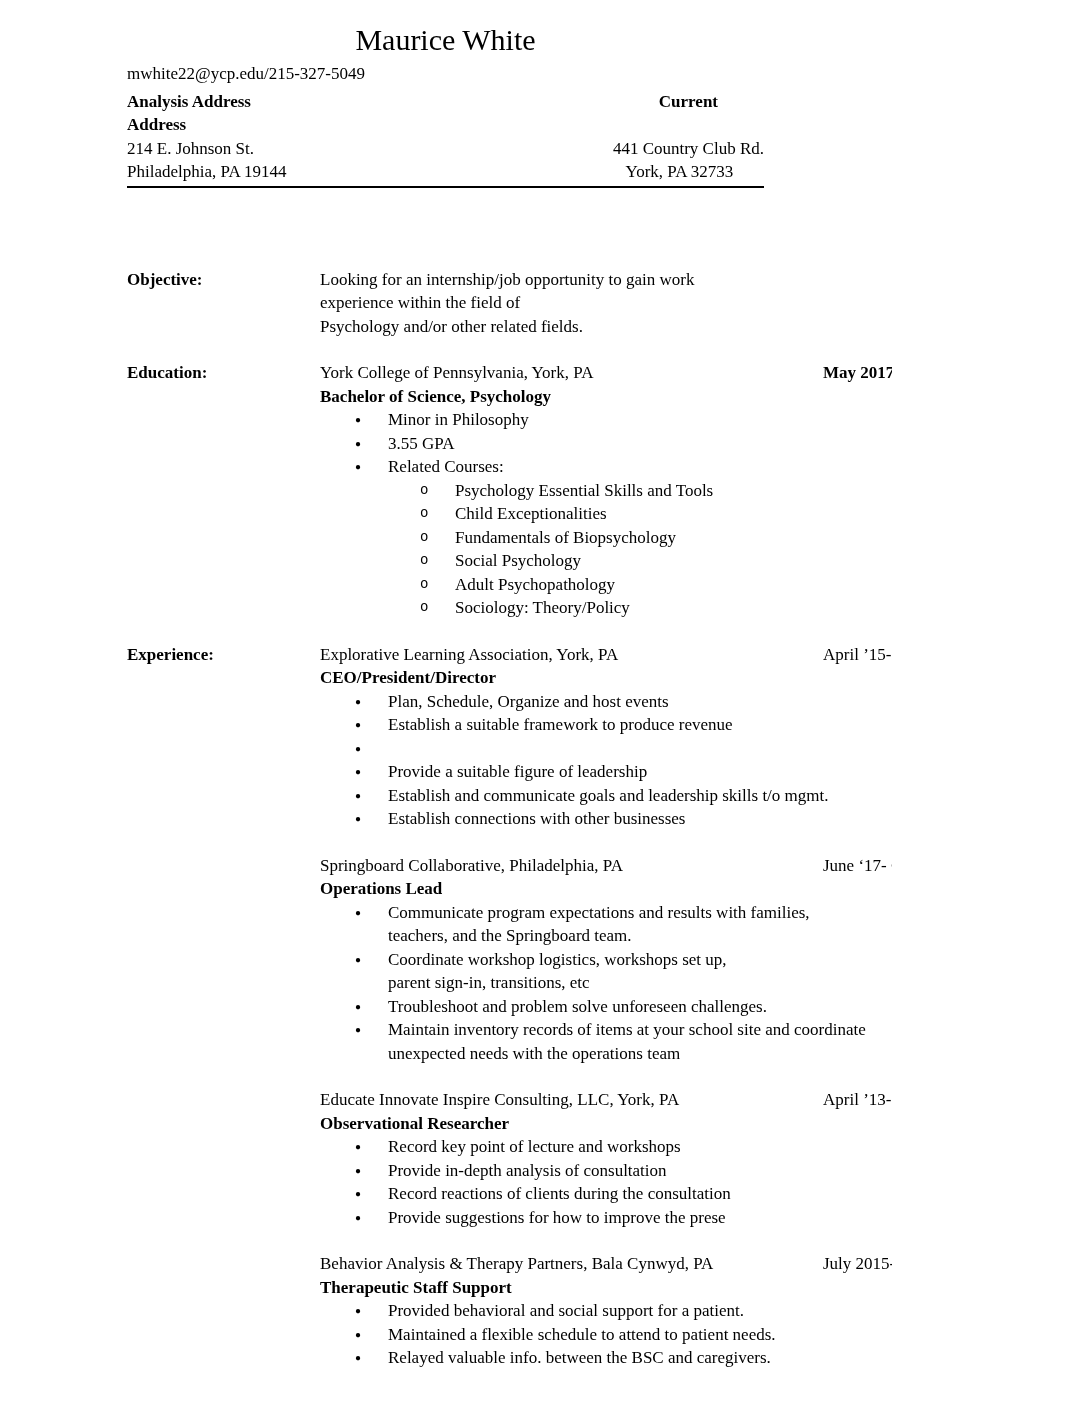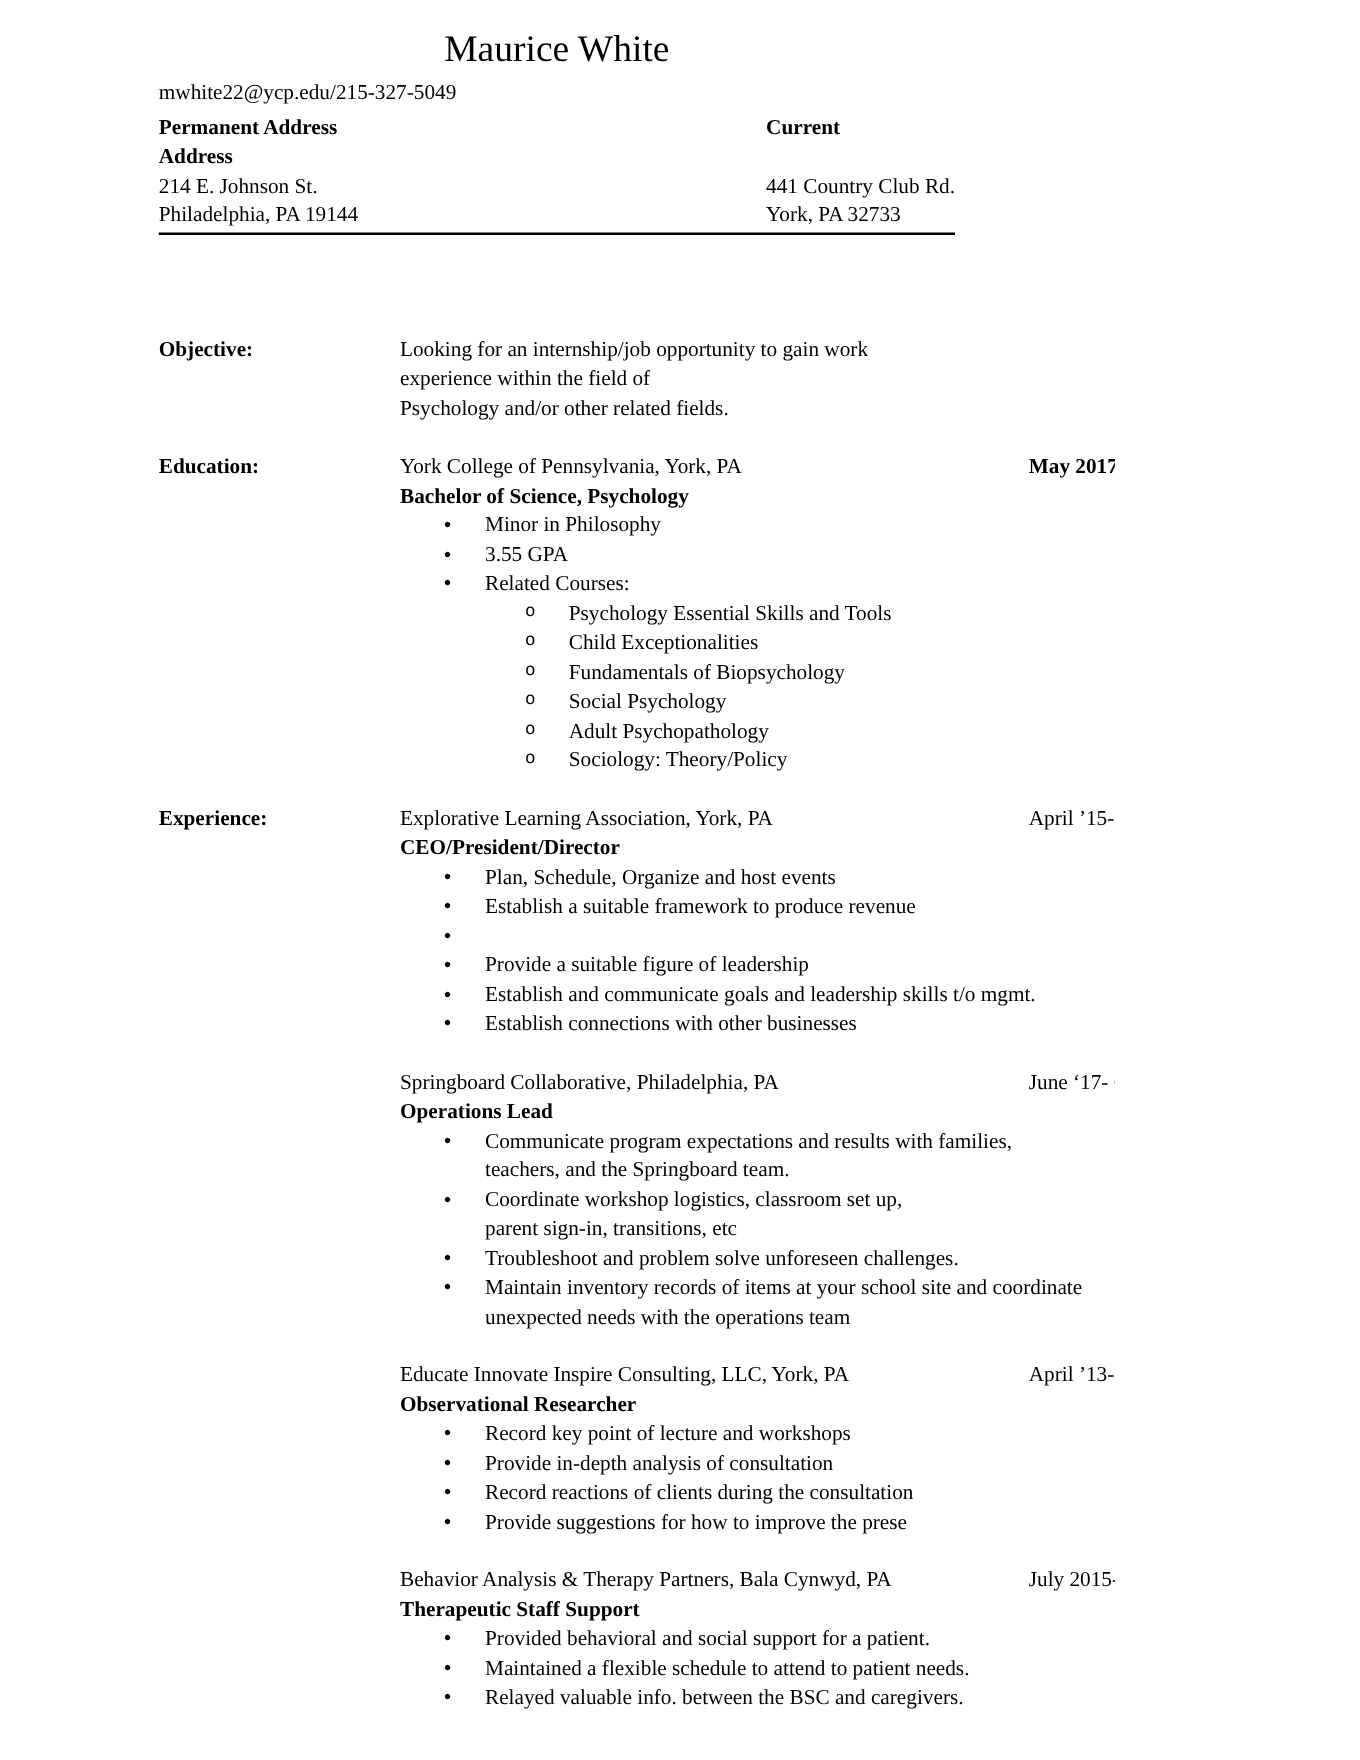--- a/index.html
+++ b/index.html
@@ -25,21 +25,21 @@
     text-align: left;
     font-size: 17px;
     margin-top: 4px;
   }
   .address-row {
     display: flex;
     justify-content: space-between;
     margin-top: 4px;
   }
   .addr-left { text-align: left; }
-  .addr-right { text-align: left; }
+  .addr-right { text-align: center; }
   .bold { font-weight: bold; }
   .addr-right .city-line { padding-right: 18px; }
   .header-rule {
     border: none;
     border-top: 2px solid #000000;
     margin: 2px 0 0 0;
   }
   .sections { margin-top: 80px; }
   .section {
     display: grid;
@@ -80,21 +80,21 @@
 </head>
 <body>
 
 <div class="page">
 
   <div class="doc-title">Maurice White</div>
   <div class="contact-line">mwhite22@ycp.edu/215-327-5049</div>
 
   <div class="address-row">
     <div class="addr-left">
-      <div class="bold">Permanent Address</div>
+      <div class="bold">Analysis Address</div>
       <div class="bold">Address</div>
       <div>214 E. Johnson St.</div>
       <div>Philadelphia, PA 19144</div>
     </div>
     <div class="addr-right">
       <div class="bold">Current</div>
       <div>&nbsp;</div>
       <div>441 Country Club Rd.</div>
       <div class="city-line">York, PA 32733</div>
     </div>
@@ -200,21 +200,21 @@
             <div class="date">June ‘17- Current</div>
           </div>
           <div class="job-title">Operations Lead</div>
           <div class="li1">
             <span class="marker">●</span>
             <span class="preline">Communicate program expectations and results with families,
 teachers, and the Springboard team.</span>
           </div>
           <div class="li1">
             <span class="marker">●</span>
-            <span class="preline">Coordinate workshop logistics, classroom set up,
+            <span class="preline">Coordinate workshop logistics, workshops set up,
 parent sign-in, transitions,  etc</span>
           </div>
           <div class="li1">
             <span class="marker">●</span>
             <span class="preline">Troubleshoot and problem solve unforeseen challenges.</span>
           </div>
           <div class="li1">
             <span class="marker">●</span>
             <span class="preline">Maintain inventory records of items at your school site and coordinate
 unexpected needs with the operations team</span>

